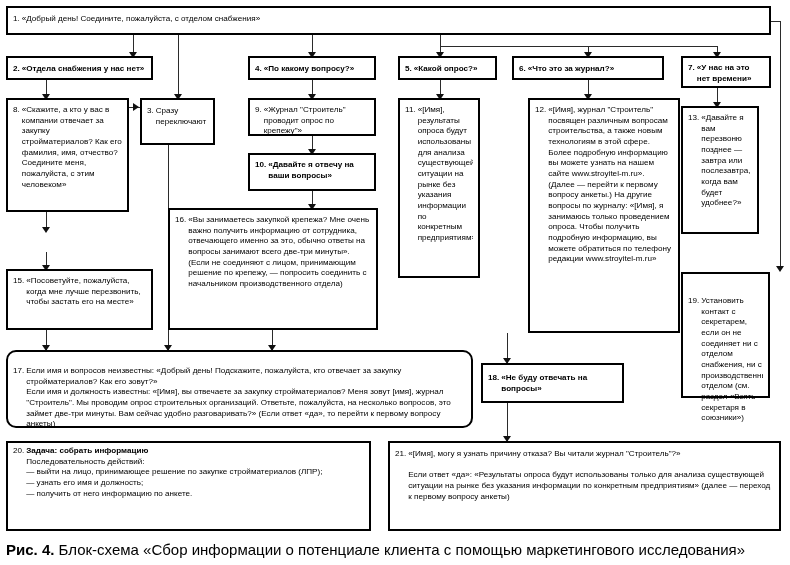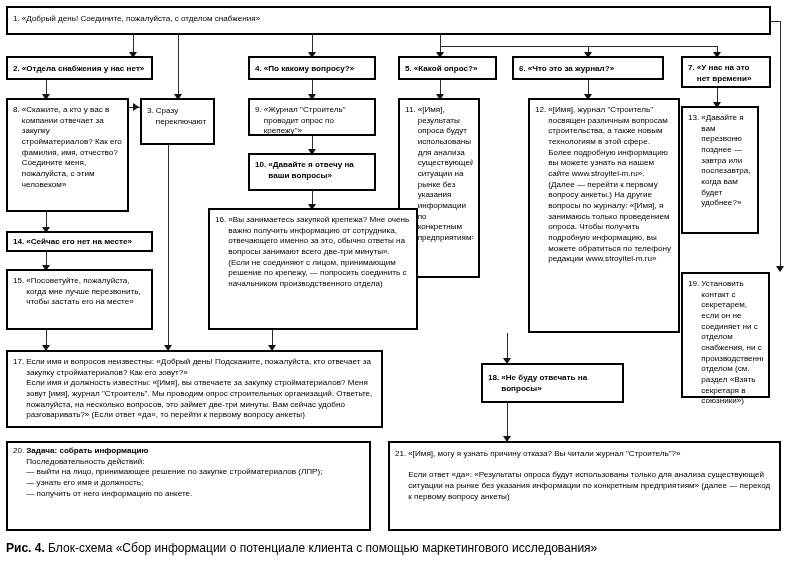--- a/index.html
+++ b/index.html
@@ -59,21 +59,21 @@
     width: 0; height: 0;
     border-top: 4.2px solid transparent;
     border-bottom: 4.2px solid transparent;
     border-left: 6px solid #111111;
     z-index: 2;
   }
   #caption {
     position: absolute;
     left: 6px;
     top: 541px;
-    font-size: 12px;
+    font-size: 15px;
     line-height: 1.2;
     white-space: nowrap;
   }
   #caption .figlabel { font-weight: bold; }
   .li { display: block; padding-left: 12px; text-indent: -12px; }
 </style>
 </head>
 <body>
 
 <div id="page">
@@ -203,49 +203,45 @@
   <div class="box thickb" style="left:528px; top:98px; width:152px; height:235px; padding-top:5px;">
     <span class="num">12.</span>
     <span class="txt">«[Имя], журнал "Строитель" посвящен различным вопросам строительства, а также новым технологиям в этой сфере. Более подробную информацию вы можете узнать на нашем сайте www.stroyitel-m.ru». (Далее — перейти к первому вопросу анкеты.) На другие вопросы по журналу: «[Имя], я занимаюсь только проведением опроса. Чтобы получить подробную информацию, вы можете обратиться по телефону редакции www.stroyitel-m.ru»</span>
   </div>
 
   <div class="box thickb" style="left:681px; top:106px; width:78px; height:128px; padding-top:5px;">
     <span class="num">13.</span>
     <span class="txt">«Давайте я вам перезвоню позднее — завтра или послезавтра, когда вам будет удобнее?»</span>
   </div>
 
-  <div class="box thickb b" style="left:6px; top:231px; width:147px; height:21px; padding-top:4px;">
-    <span class="num">14.</span>
-    <span class="txt">«Сейчас его нет на месте»</span>
-  </div>
 
   <div class="box thickb" style="left:6px; top:269px; width:147px; height:61px; padding-top:5px;">
     <span class="num">15.</span>
     <span class="txt">«Посоветуйте, пожалуйста, когда мне лучше перезвонить, чтобы застать его на месте»</span>
   </div>
 
-  <div class="box thickb" style="left:168px; top:208px; width:210px; height:122px; padding-top:5px;margin-left:40px;">
+  <div class="box thickb" style="left:168px; top:208px; width:210px; height:122px; padding-top:5px;">
     <span class="num">16.</span>
     <span class="txt">«Вы занимаетесь закупкой крепежа? Мне очень важно получить информацию от сотрудника, отвечающего именно за это, обычно ответы на вопросы занимают всего две-три минуты». (Если не соединяют с лицом, принимающим решение по крепежу, — попросить соединить с начальником производственного отдела)</span>
   </div>
 
-  <div class="box thickb" style="left:6px; top:350px; width:377px; height:78px; padding-top:5px;">
+  <div class="box thickb" style="left:6px; top:350px; width:467px; height:78px; padding-top:14px;border-radius:10px;">
     <span class="num">17.</span>
     <span class="txt">
       <span>Если имя и вопросов неизвестны: «Добрый день! Подскажите, пожалуйста, кто отвечает за закупку стройматериалов? Как его зовут?»</span><br>
       <span>Если имя и должность известны: «[Имя], вы отвечаете за закупку стройматериалов? Меня зовут [имя], журнал "Строитель". Мы проводим опрос строительных организаций. Ответьте, пожалуйста, на несколько вопросов, это займет две-три минуты. Вам сейчас удобно разговаривать?» (Если ответ «да», то перейти к первому вопросу анкеты)</span>
     </span>
   </div>
 
   <div class="box thickb b" style="left:481px; top:363px; width:143px; height:40px; padding-top:8px;">
     <span class="num">18.</span>
     <span class="txt">«Не буду отвечать на вопросы»</span>
   </div>
 
-  <div class="box thickb" style="left:681px; top:272px; width:89px; height:126px; padding-top:5px;">
+  <div class="box thickb" style="left:681px; top:272px; width:89px; height:126px; padding-top:22px;">
     <span class="num">19.</span>
     <span class="txt">Установить контакт с секретарем, если он не соединяет ни с отделом снабжения, ни с производственным отделом (см. раздел «Взять секретаря в союзники»)</span>
   </div>
 
   <div class="box thickb" style="left:6px; top:441px; width:365px; height:90px; ">
     <span class="num">20.</span>
     <span class="txt">
       <span class="b">Задача: собрать информацию</span><br>
       <span>Последовательность действий:</span>
       <span class="li">— выйти на лицо, принимающее решение по закупке стройматериалов (ЛПР);</span>

